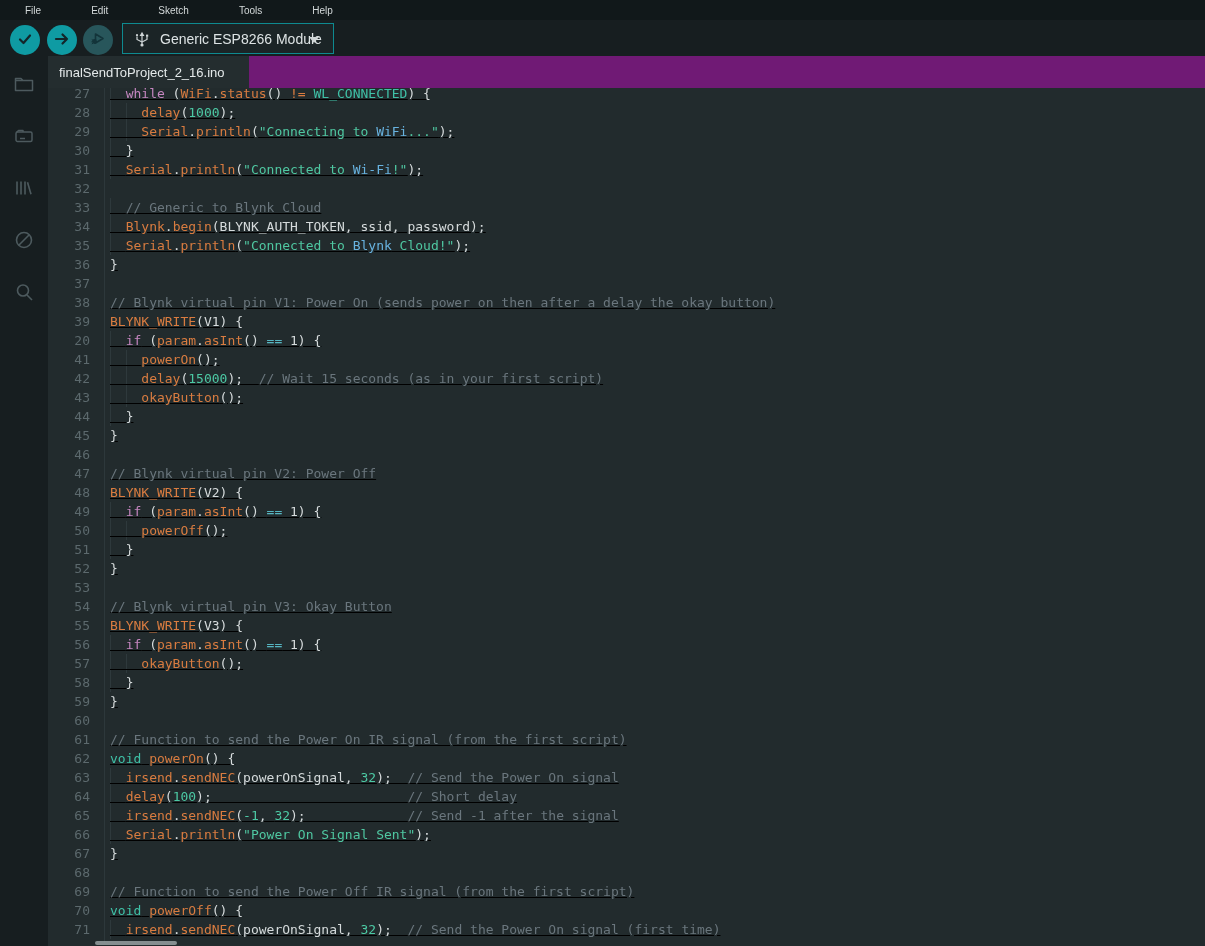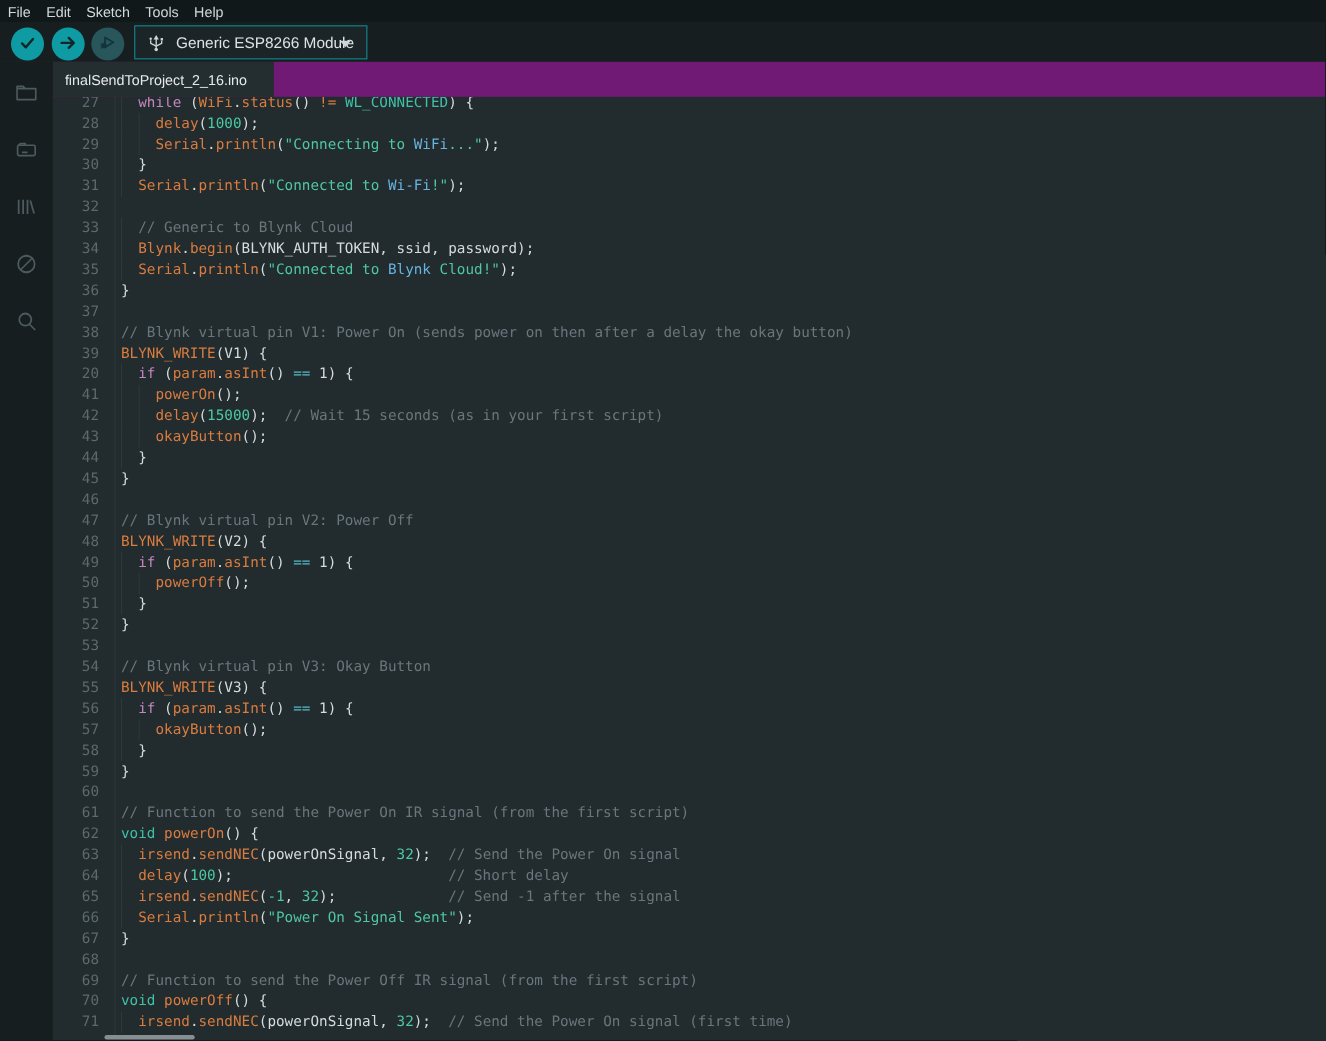--- a/index.html
+++ b/index.html
@@ -8,21 +8,21 @@
     position:relative; width:1205px; height:946px; overflow:hidden;
     background:#222b2d; font-family:"Liberation Sans", sans-serif;
     -webkit-font-smoothing:antialiased;
   }
   
   #menubar {
     position:absolute; left:0; top:0; width:1205px; height:20px;
     background:#11181a; display:flex; align-items:center; z-index:30;
   }
   .menu-item {
-    color:#d3d8d9; font-size:13px; padding:0 7px; height:20px;
+    color:#d3d8d9; font-size:10px; padding:0 25px; height:20px;
     display:flex; align-items:center; cursor:default;
   }
   
   #toolbar {
     position:absolute; left:0; top:20px; width:1205px; height:36px;
     background:#171e20; z-index:25;
   }
   .tbtn {
     position:absolute; top:5px; width:30px; height:30px; border-radius:50%;
     border:none; display:flex; align-items:center; justify-content:center;
@@ -71,21 +71,21 @@
   }
   #lines { position:absolute; left:0; top:-4px; width:1157px; }
   .line {
     position:relative; height:19px; white-space:pre;
     font-family:"DejaVu Sans Mono", monospace; font-size:13px; line-height:19px;
   }
   .lnum {
     position:absolute; left:0; top:0; width:42px; text-align:right;
     color:#5c696d; user-select:none;
   }
-  .lcode { position:absolute; left:62px; top:0; }
+  .lcode { position:absolute; left:62px; top:0;text-decoration:underline; }
   .guide { position:absolute; top:0; width:1px; height:19px; background:#2e393c; }
   .tk-p { color:#d6dbdc; }
   .tk-k { color:#c586c0; }
   .tk-o { color:#d97c40; }
   .tk-t { color:#3fc1a7; }
   .tk-n { color:#4cc9a4; }
   .tk-s { color:#4fc7a1; }
   .tk-c { color:#6a767d; }
   .tk-y { color:#56b6c2; }
   .tk-b { color:#68b3e0; }

